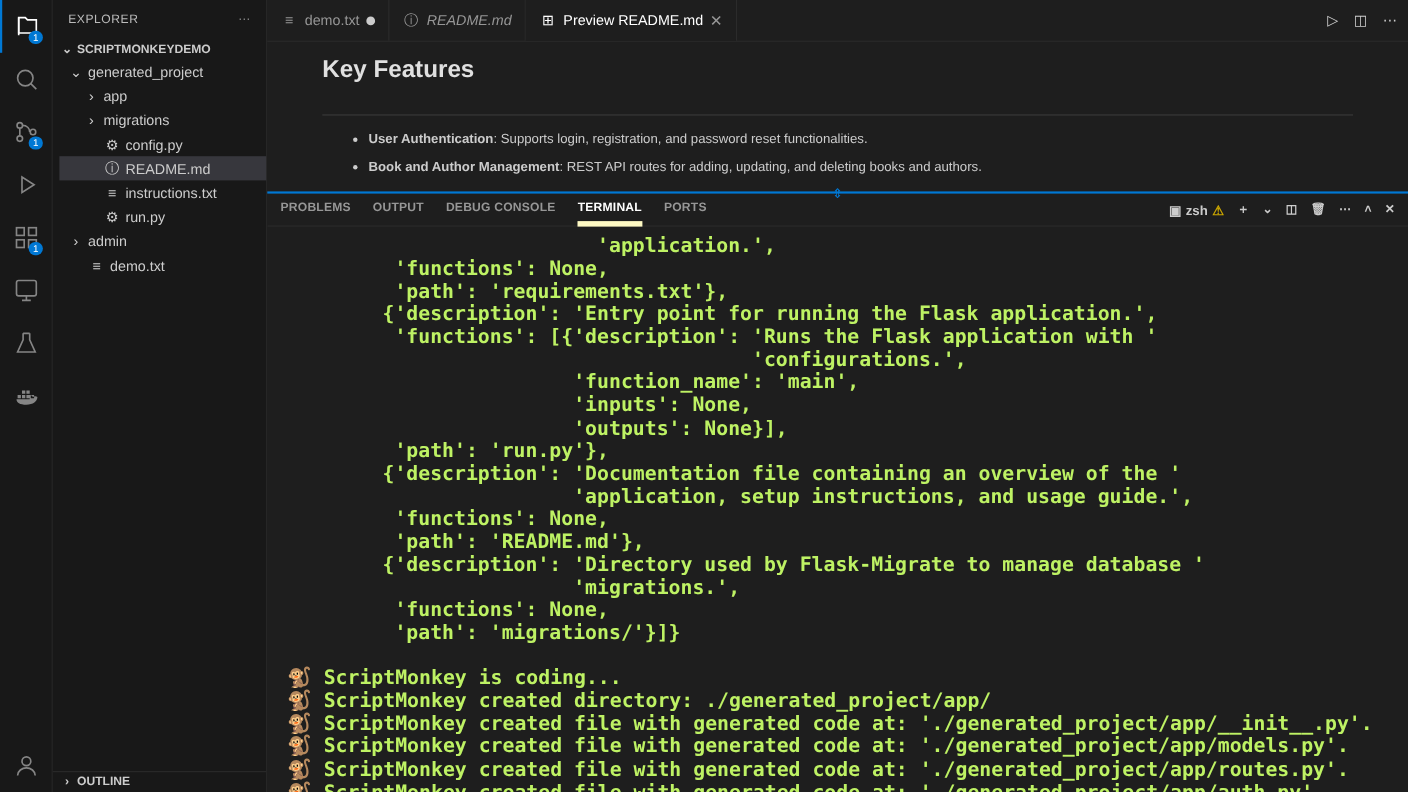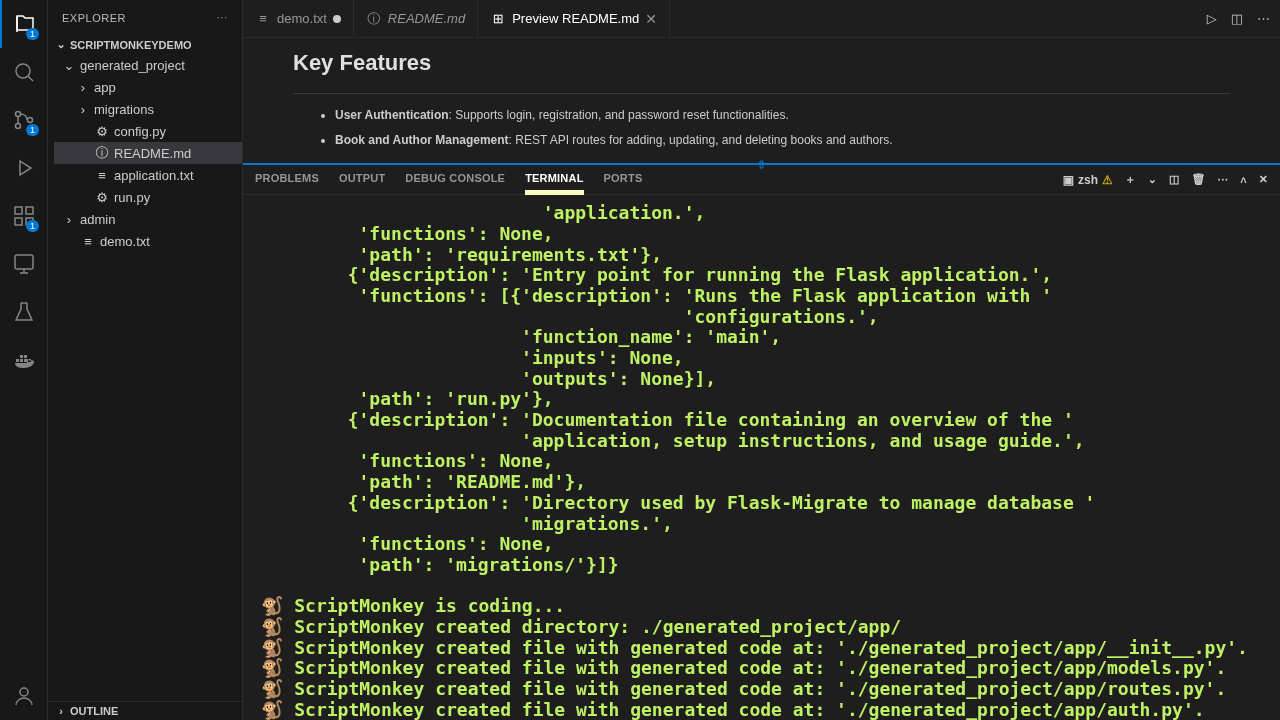--- a/index.html
+++ b/index.html
@@ -135,21 +135,21 @@
   padding: 0 10px;
   gap: 14px;
   color: #cccccc;
 }
 .preview-pane {
   flex: 0 0 auto;
   padding: 12px 50px 8px 50px;
   overflow: hidden;
   color: #cccccc;
 }
-.preview-pane h2 { font-size: 22px; font-weight: 700; color: #e0e0e0; margin-bottom: 17px; }
+.preview-pane h2 { font-size: 22px; font-weight: 700; color: #e0e0e0; margin-bottom: 28px; }
 .preview-pane hr { border: none; border-top: 1px solid #3a3a3a; margin: 8px 0 12px 0; }
 .preview-pane ul { list-style: disc; padding-left: 42px; }
 .preview-pane li { margin: 6px 0; font-size: 12px; line-height: 1.55; color: #cccccc; }
 .panel-divider {
   height: 2px;
   background: #0078d4;
   position: relative;
 }
 .divider-handle {
   position: absolute;
@@ -294,21 +294,21 @@
         <span>config.py</span>
       </div>
       <div class="tree-item indent-1 selected">
         <span class="tw"></span>
         <span class="file-icon">ⓘ</span>
         <span>README.md</span>
       </div>
       <div class="tree-item indent-1">
         <span class="tw"></span>
         <span class="file-icon">≡</span>
-        <span>application.txt</span>
+        <span>instructions.txt</span>
       </div>
       <div class="tree-item indent-1">
         <span class="tw"></span>
         <span class="file-icon">⚙</span>
         <span>run.py</span>
       </div>
       <div class="tree-item indent-0">
         <span class="tw">›</span>
         <span>admin</span>
       </div>

